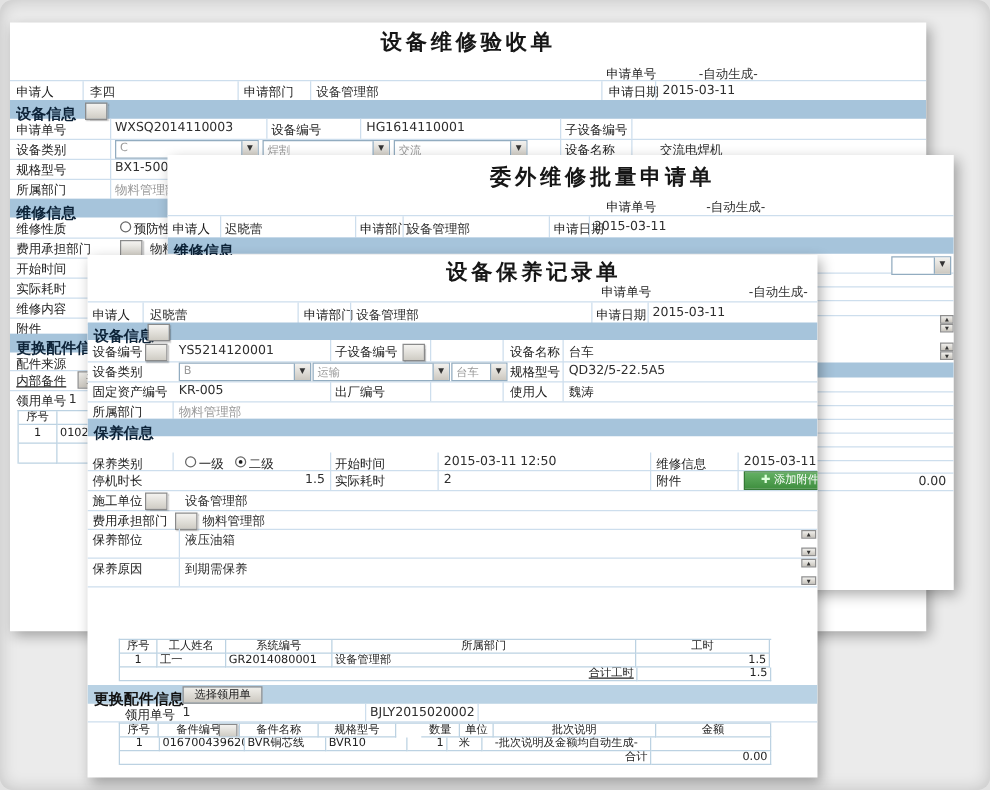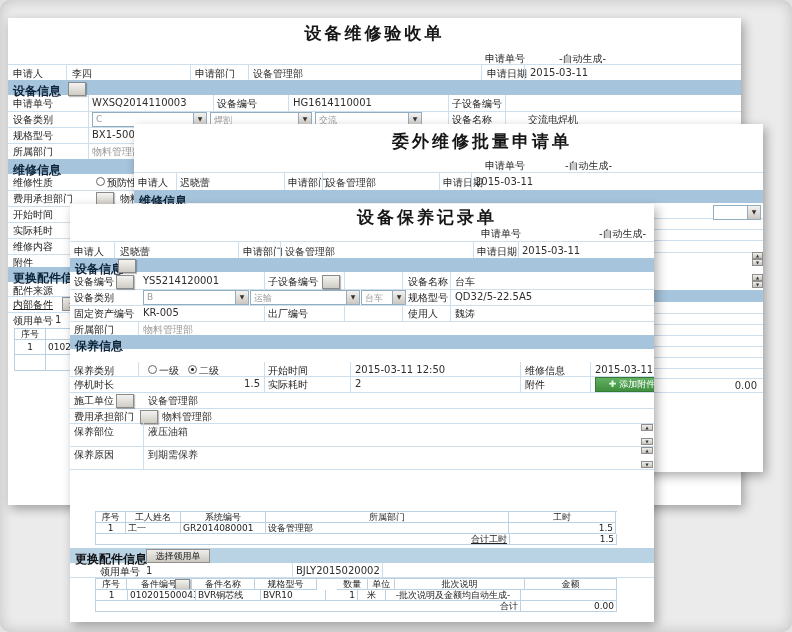--- a/index.html
+++ b/index.html
@@ -390,21 +390,21 @@
         <div class="td tc" style="width:68px;position:relative;"><span>备件编号</span><span class="sb" style="left:48px;top:0;width:13px;height:9px;"></span></div>
         <div class="td tc" style="width:65px;">备件名称</div>
         <div class="td tc" style="width:65px;">规格型号</div>
         <div class="td tc" style="width:32px;margin-left:20px;">数量</div>
         <div class="td tc" style="width:28px;">单位</div>
         <div class="td tc" style="width:135px;">批次说明</div>
         <div class="td tc" style="width:96px;">金额</div>
       </div>
       <div class="trow">
         <div class="td tc" style="width:32px;">1</div>
-        <div class="td" style="width:68px;">010201500043</div>
+        <div class="td" style="width:68px;">016700439620</div>
         <div class="td" style="width:65px;">BVR铜芯线</div>
         <div class="td" style="width:65px;">BVR10</div>
         <div class="td tr" style="width:32px;">1</div>
         <div class="td tc" style="width:28px;">米</div>
         <div class="td tc" style="width:135px;">-批次说明及金额均自动生成-</div>
         <div class="td" style="width:96px;"></div>
       </div>
       <div class="trow">
         <div class="td tr" style="width:425px;">合计</div>
         <div class="td tr" style="width:96px;">0.00</div>

